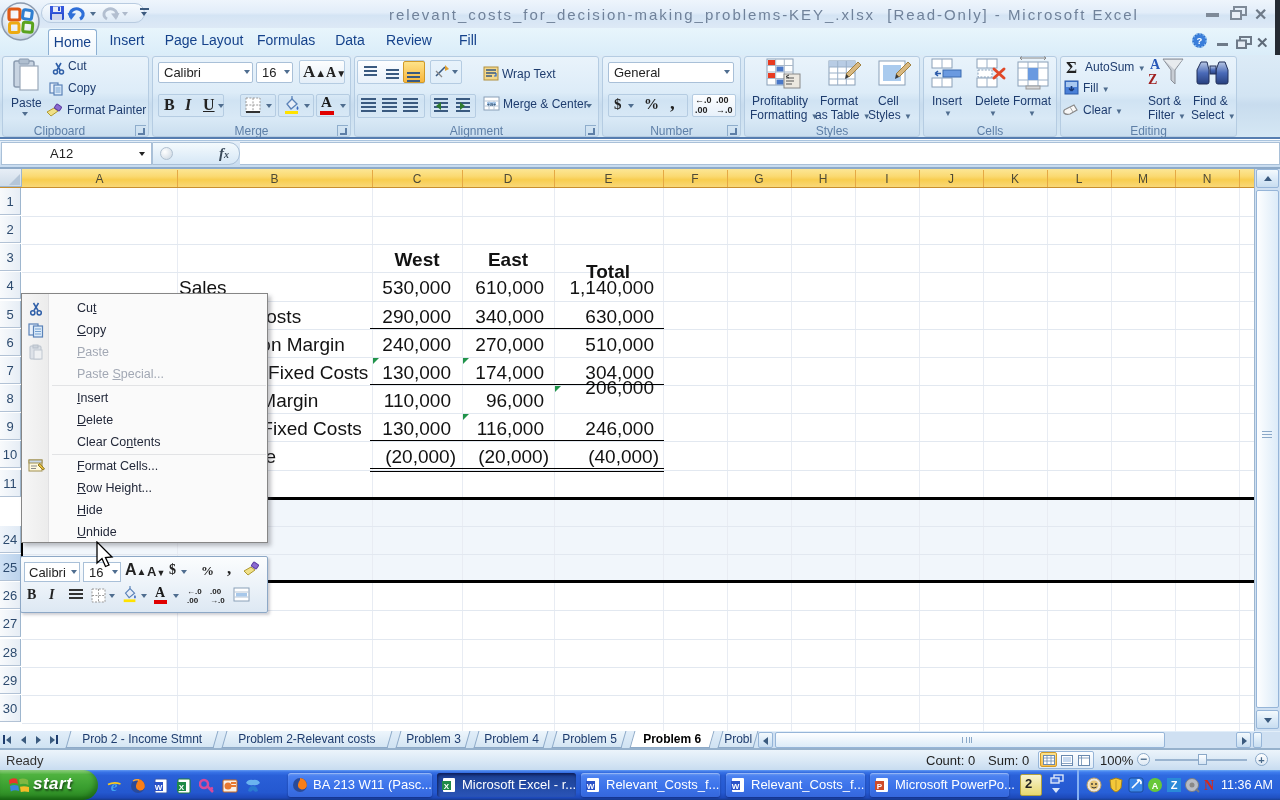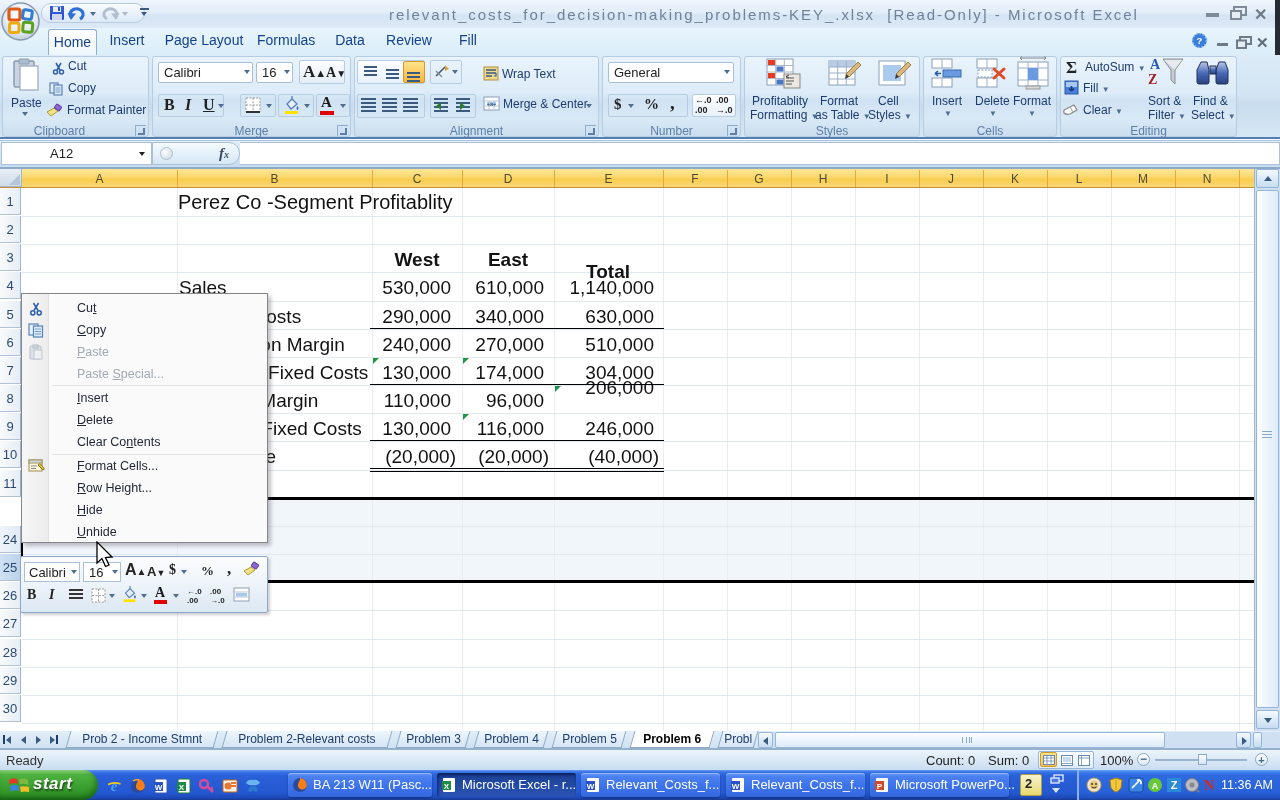--- a/index.html
+++ b/index.html
@@ -468,21 +468,20 @@
 <div class="rowhead sel2" style="top:357px;height:27px;line-height:27px;">24</div>
 <div class="rowhead sel" style="top:385px;height:27px;line-height:27px;">25</div>
 <div class="rowhead" style="top:413px;height:27px;line-height:27px;">26</div>
 <div class="rowhead" style="top:441px;height:27px;line-height:27px;">27</div>
 <div class="rowhead" style="top:470px;height:27px;line-height:27px;">28</div>
 <div class="rowhead" style="top:498px;height:27px;line-height:27px;">29</div>
 <div class="rowhead" style="top:526px;height:27px;line-height:27px;">30</div>
 <div id="corner">
       <div id="cornertri"></div>
     </div>
-<div class="ct" style="left:178px;top:22px;font-size:20px;">Perez Co -Segment Profitablity</div>
 <div class="ct cb" style="left:357px;top:80px;width:120px;text-align:center;">West</div>
 <div class="ct cb" style="left:448px;top:80px;width:120px;text-align:center;">East</div>
 <div class="ct cb" style="left:548px;top:92px;width:120px;text-align:center;">Total</div>
 <div class="ct" style="left:179px;top:108px;">Sales</div>
 <div class="ct" style="left:179px;top:137px;">Variable Costs</div>
 <div class="ct" style="left:179px;top:165px;">Contribution Margin</div>
 <div class="ct" style="left:179px;top:193px;">Traceable Fixed Costs</div>
 <div class="ct" style="left:179px;top:221px;">Segment Margin</div>
 <div class="ct" style="left:179px;top:249px;">Common Fixed Costs</div>
 <div class="ct" style="left:179px;top:277px;">Net Income</div>

